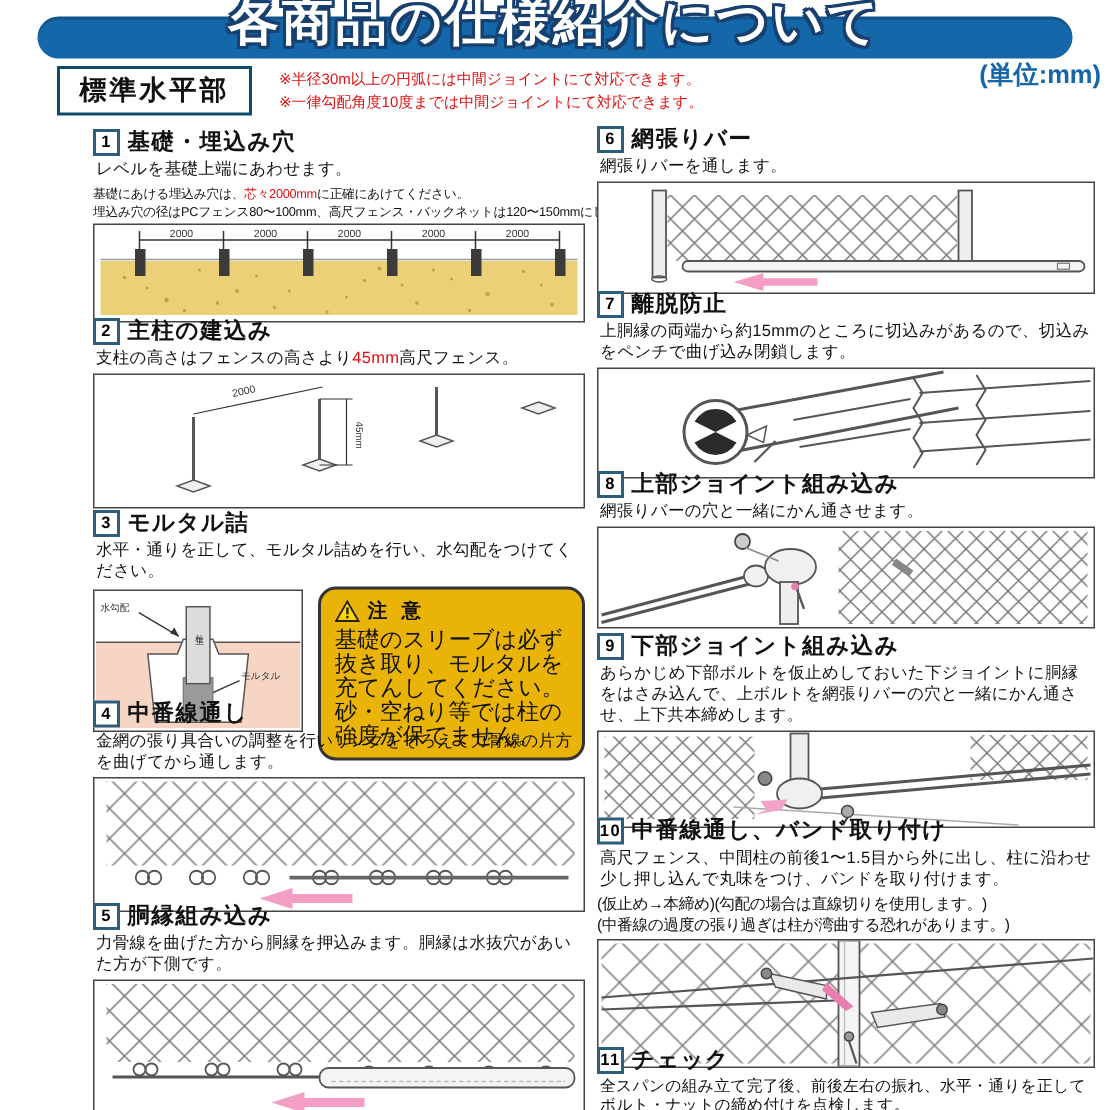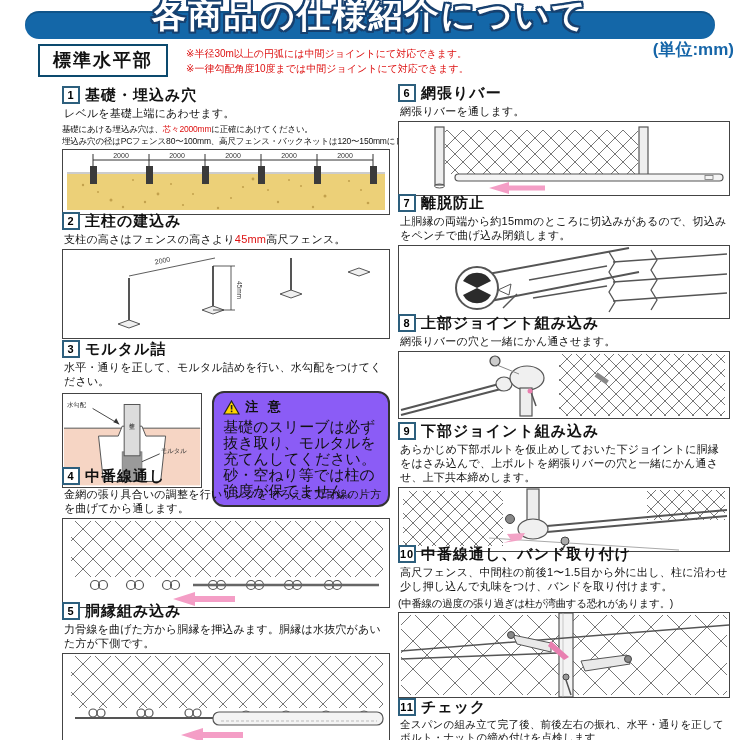--- a/index.html
+++ b/index.html
@@ -21,21 +21,21 @@
   
   .step{position:absolute;}
   .step-title{display:flex;align-items:center;gap:5px;font-size:15px;font-weight:bold;letter-spacing:1px;line-height:18px;}
   .num{flex:0 0 auto;width:14px;height:14px;border:2px solid #2d5f7d;background:#fff;color:#000;
     display:flex;align-items:center;justify-content:center;font-size:11px;font-weight:bold;}
   .body{font-size:11px;line-height:14px;margin:2px 2px 3px;letter-spacing:.2px;}
   .smallnote{font-size:8.5px;line-height:12px;letter-spacing:-.2px;white-space:nowrap;}
   .red{color:#dd1111;}
   .dframe{display:block;border:1px solid #444;background:#fff;margin-top:2px;}
   .row{display:flex;gap:10px;align-items:flex-start;margin-top:2px;}
-  .warn{border:2px solid #333;border-radius:12px;padding:5px 9px 6px;width:158px;background:#8b5cf6;}
+  .warn{border:2px solid #333;border-radius:12px;padding:5px 9px 6px;width:158px;background:#eab308;}
   .warn-head{display:flex;align-items:center;gap:5px;font-size:13px;font-weight:bold;letter-spacing:3px;}
   .warn-body{font-size:15px;line-height:16px;margin-top:3px;}
   .parenline{font-size:10.5px;line-height:14px;white-space:nowrap;letter-spacing:-.3px;}
   svg text{font-family:"Liberation Sans","DejaVu Sans",sans-serif;fill:#333;}
 </style>
 </head>
 <body>
 
 <div class="banner"></div>
 <div class="banner-title">各商品の仕様紹介について</div>
@@ -342,20 +342,21 @@
     <polygon points="126,45 108,46 112,52 104,55 122,52" fill="#f2a3c6"></polygon>
   </svg>
 </div>
 
 <div class="step" style="left:398px;top:545px;width:332px;">
   <div class="step-title">
     <span class="num">10</span>
     <span>中番線通し、バンド取り付け</span>
   </div>
   <div class="body">高尺フェンス、中間柱の前後1〜1.5目から外に出し、柱に沿わせ少し押し込んで丸味をつけ、バンドを取り付けます。</div>
+  <div class="parenline">(仮止め→本締め)(勾配の場合は直線切りを使用します。)</div>
   <div class="parenline">(中番線の過度の張り過ぎは柱が湾曲する恐れがあります。)</div>
   <svg class="dframe" width="330" height="84" viewBox="0 0 330 84">
     <defs>
         <pattern id="m10" width="28" height="28" patternUnits="userSpaceOnUse">
       <path d="M0 14 L14 0 L28 14 L14 28 Z" fill="none" stroke="#777" stroke-width="1"></path>
         </pattern>
       </defs>
     <rect x="2" y="2" width="326" height="80" fill="url(#m10)"></rect>
     <rect x="160" y="0" width="14" height="84" fill="#f4f4f4" stroke="#555" stroke-width="1.2"></rect>
     <line x1="164" y1="0" x2="164" y2="84" stroke="#bbb" stroke-width="0.8"></line>

